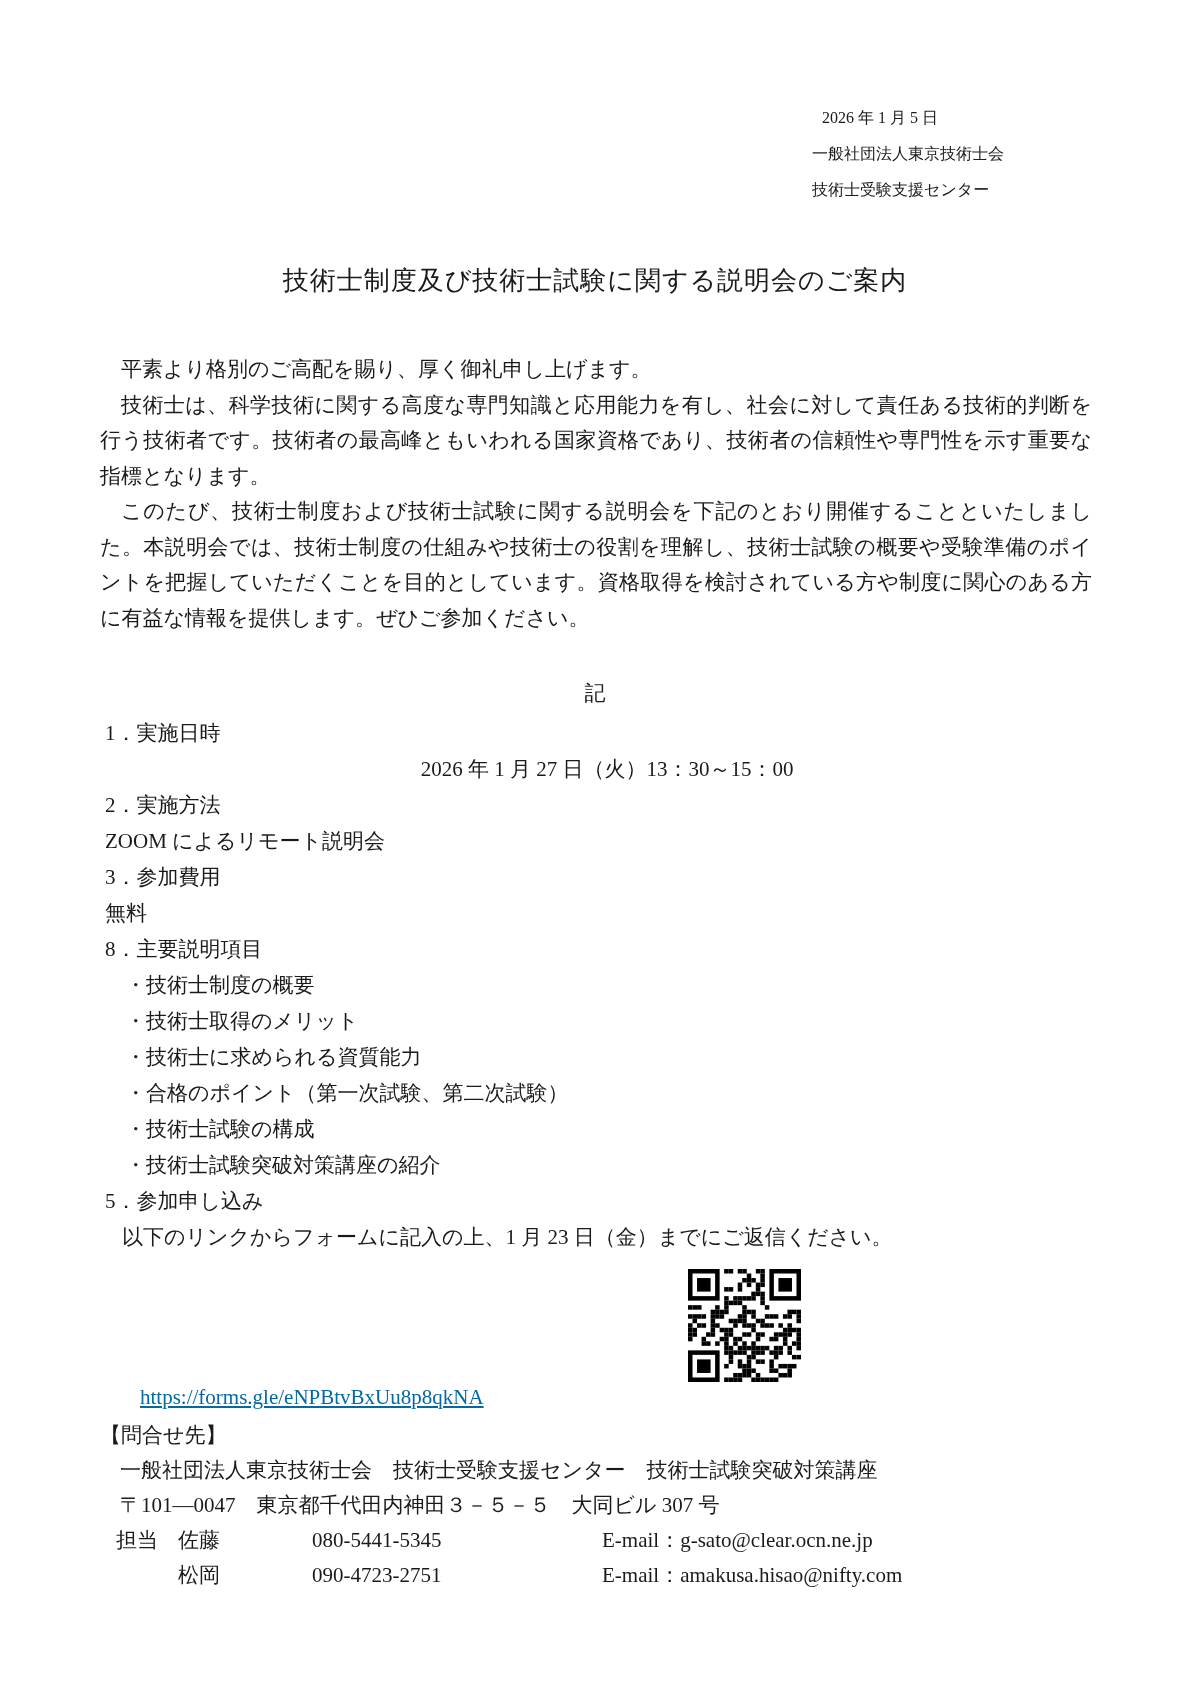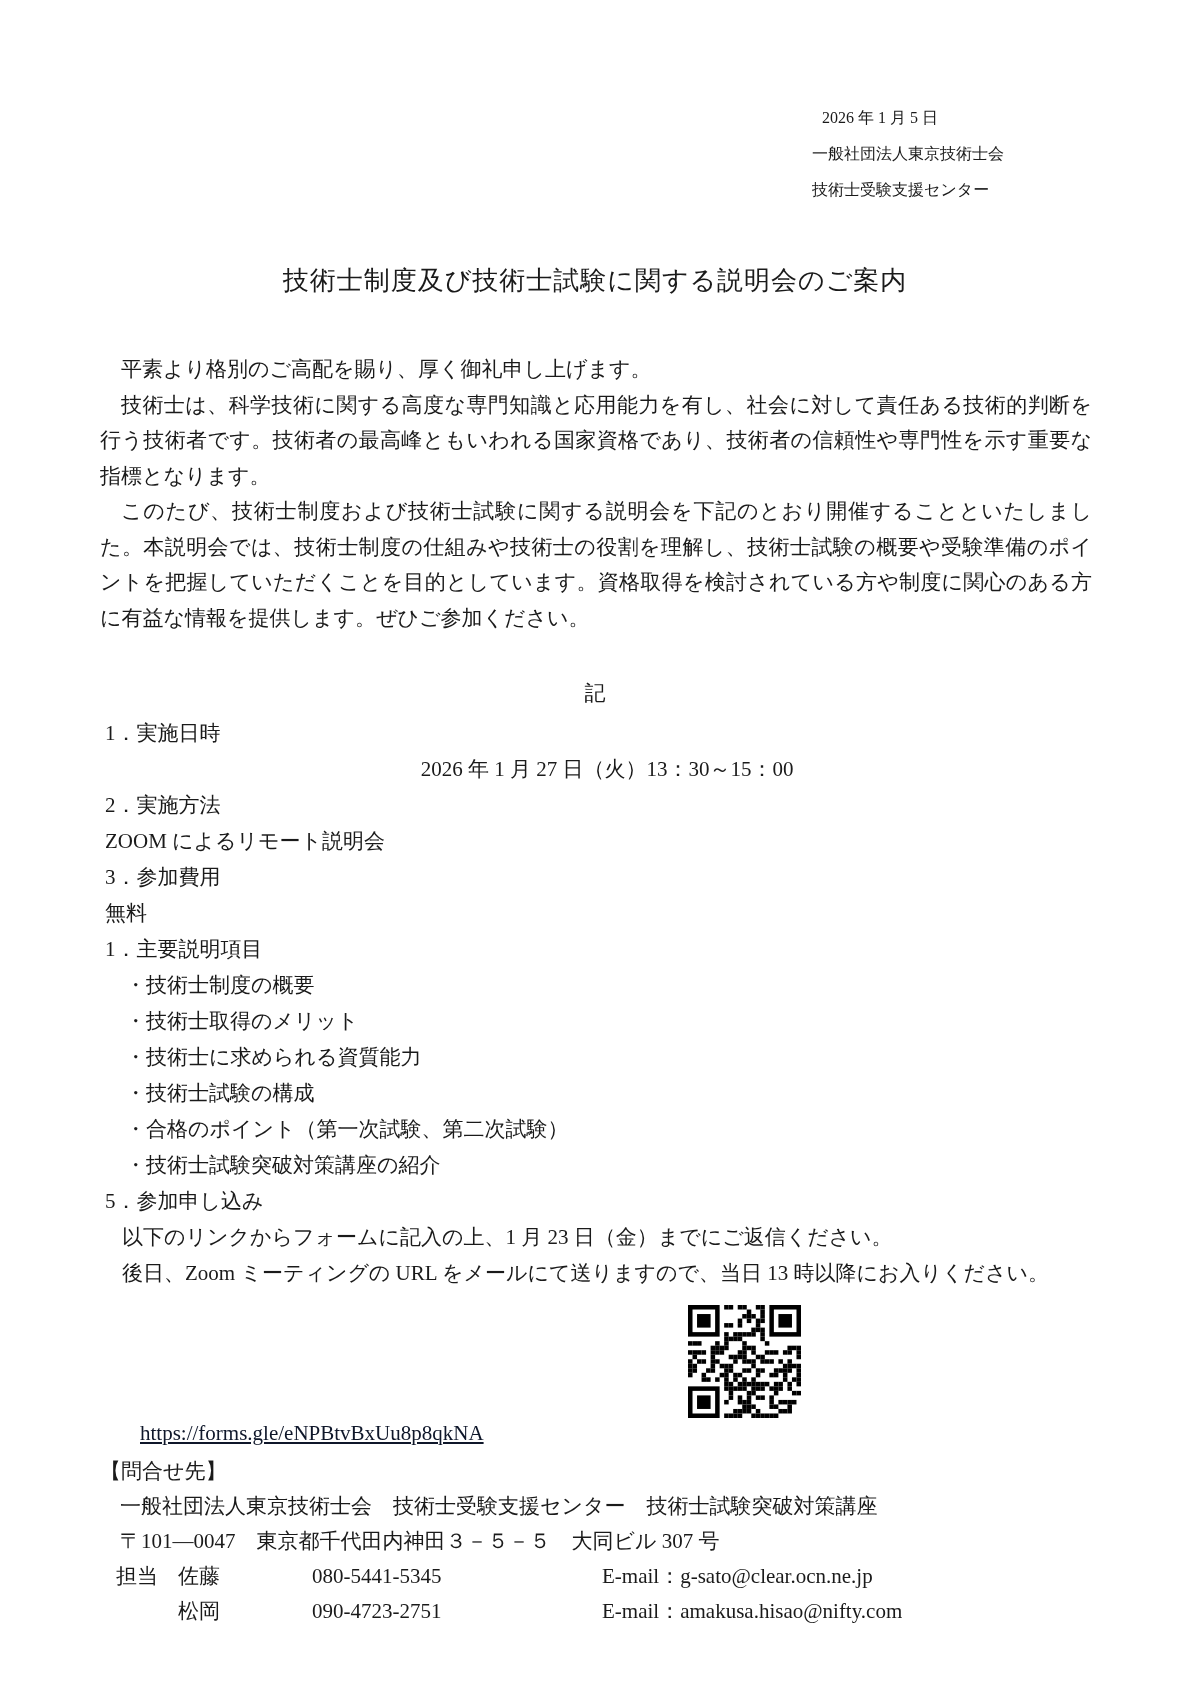--- a/index.html
+++ b/index.html
@@ -56,21 +56,21 @@
     margin-top: 14px;
     margin-left: 688px;
     width: 113px;
     height: 113px;
   }
   .link-row {
     margin-left: 140px;
     font-size: 21px;
     line-height: 30px;
   }
-  .link-row a { color: #0f172a; text-decoration: underline; }
+  .link-row a { color: #0369a1; text-decoration: underline; }
   .contact {
     margin: 6px 0 0 100px;
     font-size: 21px;
     line-height: 35px;
   }
   .contact .c-heading { margin-left: 0; }
   .contact .c-line { padding-left: 20px; }
   .contact-row { display: flex; padding-left: 16px; }
   .contact-row .c-role { width: 62px; flex: 0 0 auto; }
   .contact-row .c-name { width: 134px; flex: 0 0 auto; }
@@ -104,31 +104,30 @@
     <div class="li-row">
       <span class="row-label">2．実施方法</span>
       <span class="row-value">ZOOM によるリモート説明会</span>
     </div>
 
     <div class="li-row">
       <span class="row-label">3．参加費用</span>
       <span class="row-value">無料</span>
     </div>
 
-    <div class="li-label">1．主要説明項目</div>
+    <div class="li-label">8．主要説明項目</div>
     <div class="li-bullet">技術士制度の概要</div>
     <div class="li-bullet">技術士取得のメリット</div>
     <div class="li-bullet">技術士に求められる資質能力</div>
+    <div class="li-bullet">合格のポイント（第一次試験、第二次試験）</div>
     <div class="li-bullet">技術士試験の構成</div>
-    <div class="li-bullet">合格のポイント（第一次試験、第二次試験）</div>
     <div class="li-bullet">技術士試験突破対策講座の紹介</div>
 
     <div class="li-label">5．参加申し込み</div>
     <div class="li-apply">以下のリンクからフォームに記入の上、1 月 23 日（金）までにご返信ください。</div>
-    <div class="li-apply">後日、Zoom ミーティングの URL をメールにて送りますので、当日 13 時以降にお入りください。</div>
   </div>
 
   <div class="qr-wrap">
     <svg width="113" height="113" viewBox="0 0 112.5 112.5" xmlns="http://www.w3.org/2000/svg">
         <rect x="36" y="0" width="4.5" height="4.5" fill="#000000"></rect>
         <rect x="40.5" y="0" width="4.5" height="4.5" fill="#000000"></rect>
         <rect x="49.5" y="0" width="4.5" height="4.5" fill="#000000"></rect>
         <rect x="54" y="0" width="4.5" height="4.5" fill="#000000"></rect>
         <rect x="67.5" y="0" width="4.5" height="4.5" fill="#000000"></rect>
         <rect x="72" y="0" width="4.5" height="4.5" fill="#000000"></rect>

